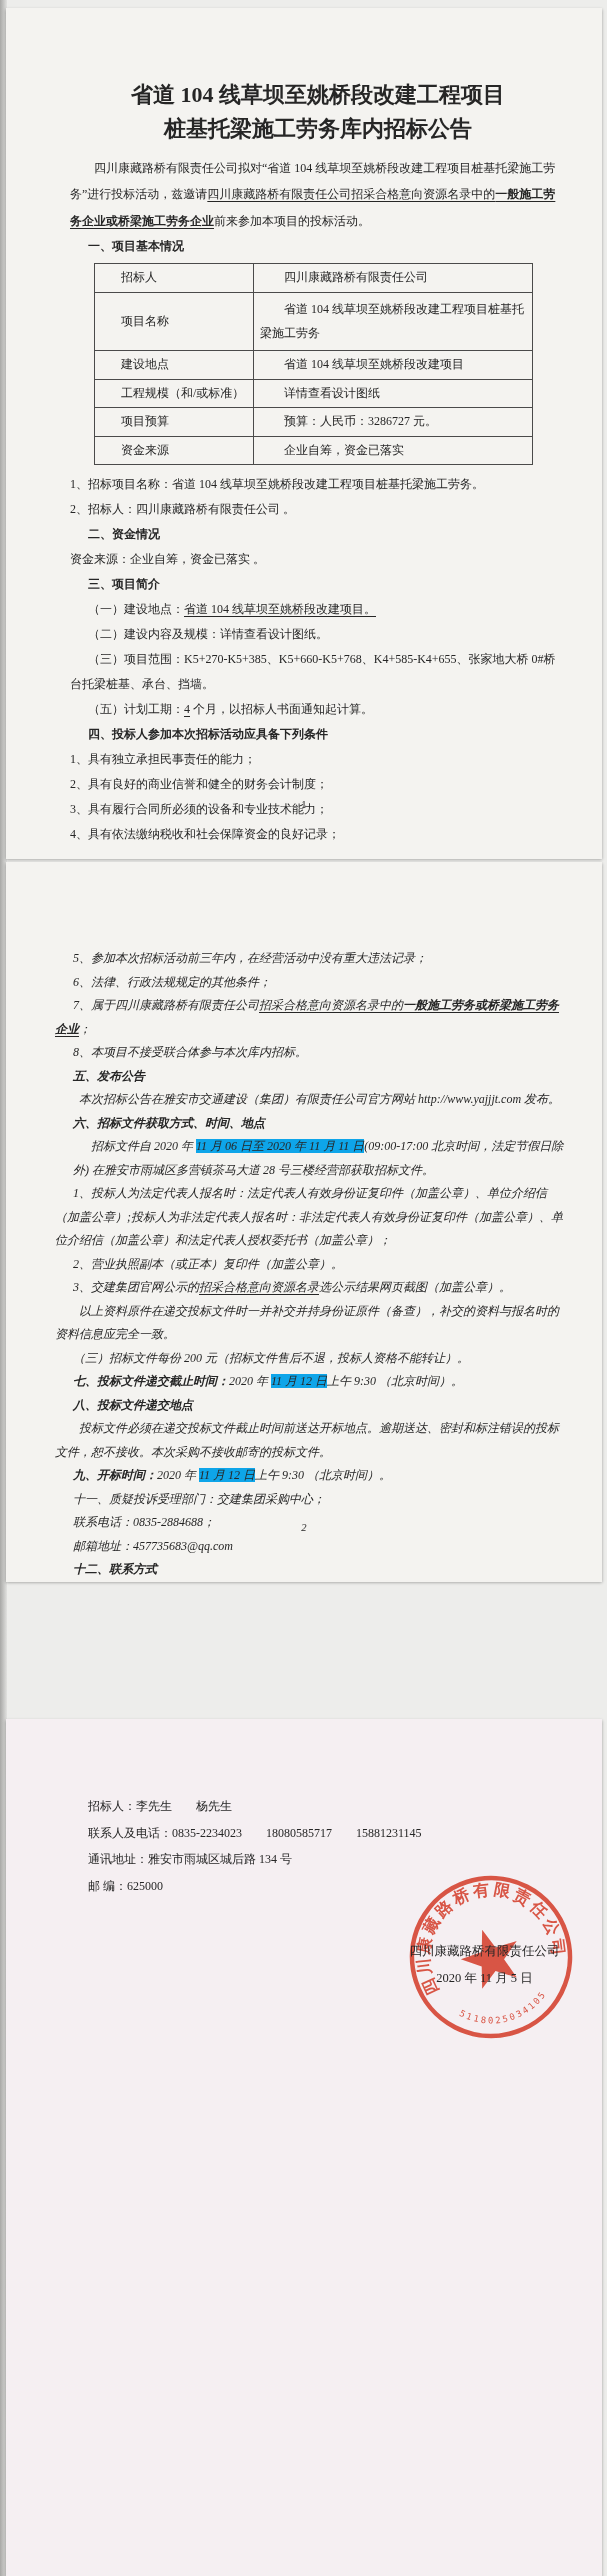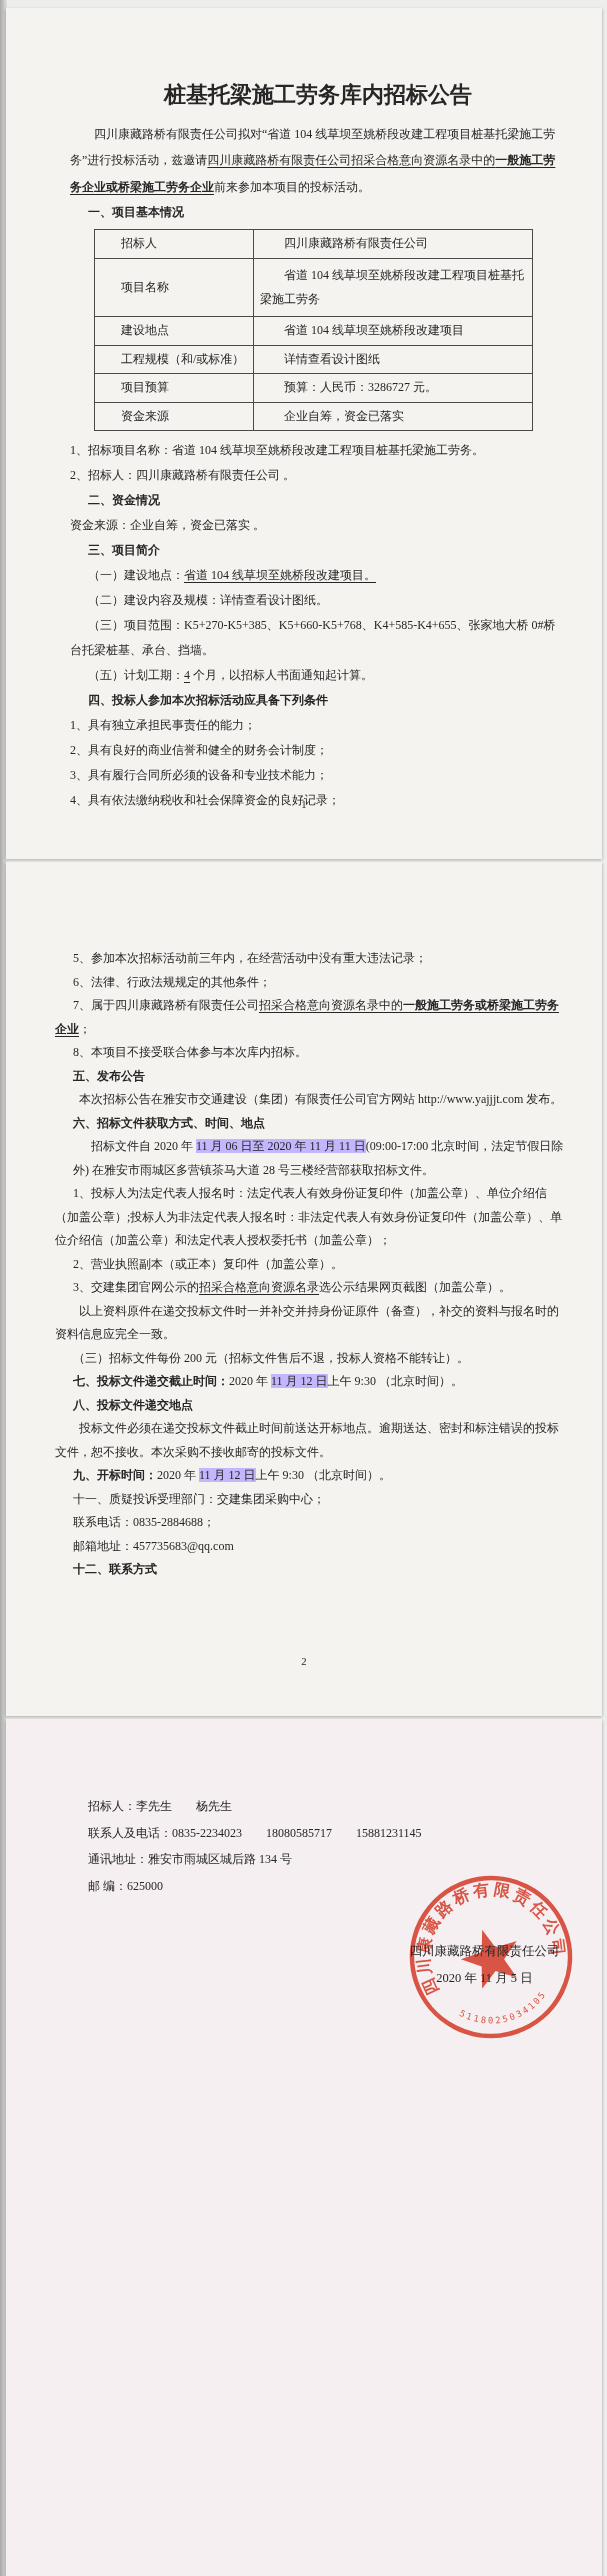--- a/index.html
+++ b/index.html
@@ -12,51 +12,52 @@
   }
   .scan-edge{position:absolute;left:0;top:0;width:6.8px;height:2576px;
     background:linear-gradient(to right,#a8a8a6,#e2e2e0);}
   .page{
     position:absolute;left:6px;width:596px;
     background:#f4f3f0;
     box-shadow:0 0.8px 3px rgba(0,0,0,.35);
     box-sizing:border-box;
   }
   #page1{top:7.6px;height:851px;padding:70px 36px 0 64px;}
-  #page2{top:862px;height:854px;padding:85px 33px 0 49px;}
+  #page2{top:862px;height:720px;padding:85px 33px 0 49px;font-style:italic;}
   #page3{top:1719px;height:1008px;padding:74px 36px 0 64px;background:#f5eff2;}
   p{margin:0;font-size:12px;line-height:25px;}
   #page2 p{line-height:23.5px;}
   #page3 p{line-height:26.6px;}
   .doc-title{font-size:22px;font-weight:bold;text-align:center;line-height:34px;margin:0 0 9px 0;}
   .ind{text-indent:1.5em;}
   .ind2{text-indent:2em;}
   .b{font-weight:bold;}
   .u{text-decoration:underline;text-underline-offset:3px;}
   .bu{font-weight:bold;text-decoration:underline;text-underline-offset:3px;}
-  .hl{background:#c4b5fd;}
+  .hl{background:#0ea5e9;}
   .intro{line-height:26.6px;}
   table.info{border-collapse:collapse;margin:3.8px 0 6.8px 24px;width:439px;font-size:12px;}
   table.info td{border:0.8px solid #4a4a4a;vertical-align:middle;line-height:23px;}
   td.lbl{width:129px;padding:2.3px 3px 2.3px 26px;}
   td.val{padding:2.3px 6px;text-indent:2em;}
   tr.tall td{padding-top:4.6px;padding-bottom:4.6px;line-height:24px;}
   .pageno{position:absolute;bottom:47px;left:0;width:100%;text-align:center;font-size:10.6px;line-height:13.7px;}
   .sig-block{position:absolute;top:219px;right:38px;width:159px;text-align:center;z-index:2;}
   .sig-block p{font-size:12.5px;line-height:23px;text-indent:0;}
   .seal{position:absolute;left:396px;top:149px;width:178px;height:178px;z-index:1;
     transform:rotate(-18deg);opacity:.88;}
 </style>
 </head>
 <body>
 
 <div class="scan-edge"></div>
 
 <div class="page" id="page1">
   <div class="doc-title">
+    <div>省道 104 线草坝至姚桥段改建工程项目</div>
     <div>桩基托梁施工劳务库内招标公告</div>
   </div>
 
   <p class="intro ind2"><span>四川康藏路桥有限责任公司拟对“省道 104 线草坝至姚桥段改建工程项目桩基托梁施工劳务”进行投标活动，兹邀请</span><span class="u">四川康藏路桥有限责任公司招采合格意向资源名录中的</span><span class="bu">一般施工劳务企业或桥梁施工劳务企业</span><span>前来参加本项目的投标活动。</span></p>
 
   <p class="b ind">一、项目基本情况</p>
 
   <table class="info">
     <tbody>
       <tr>

